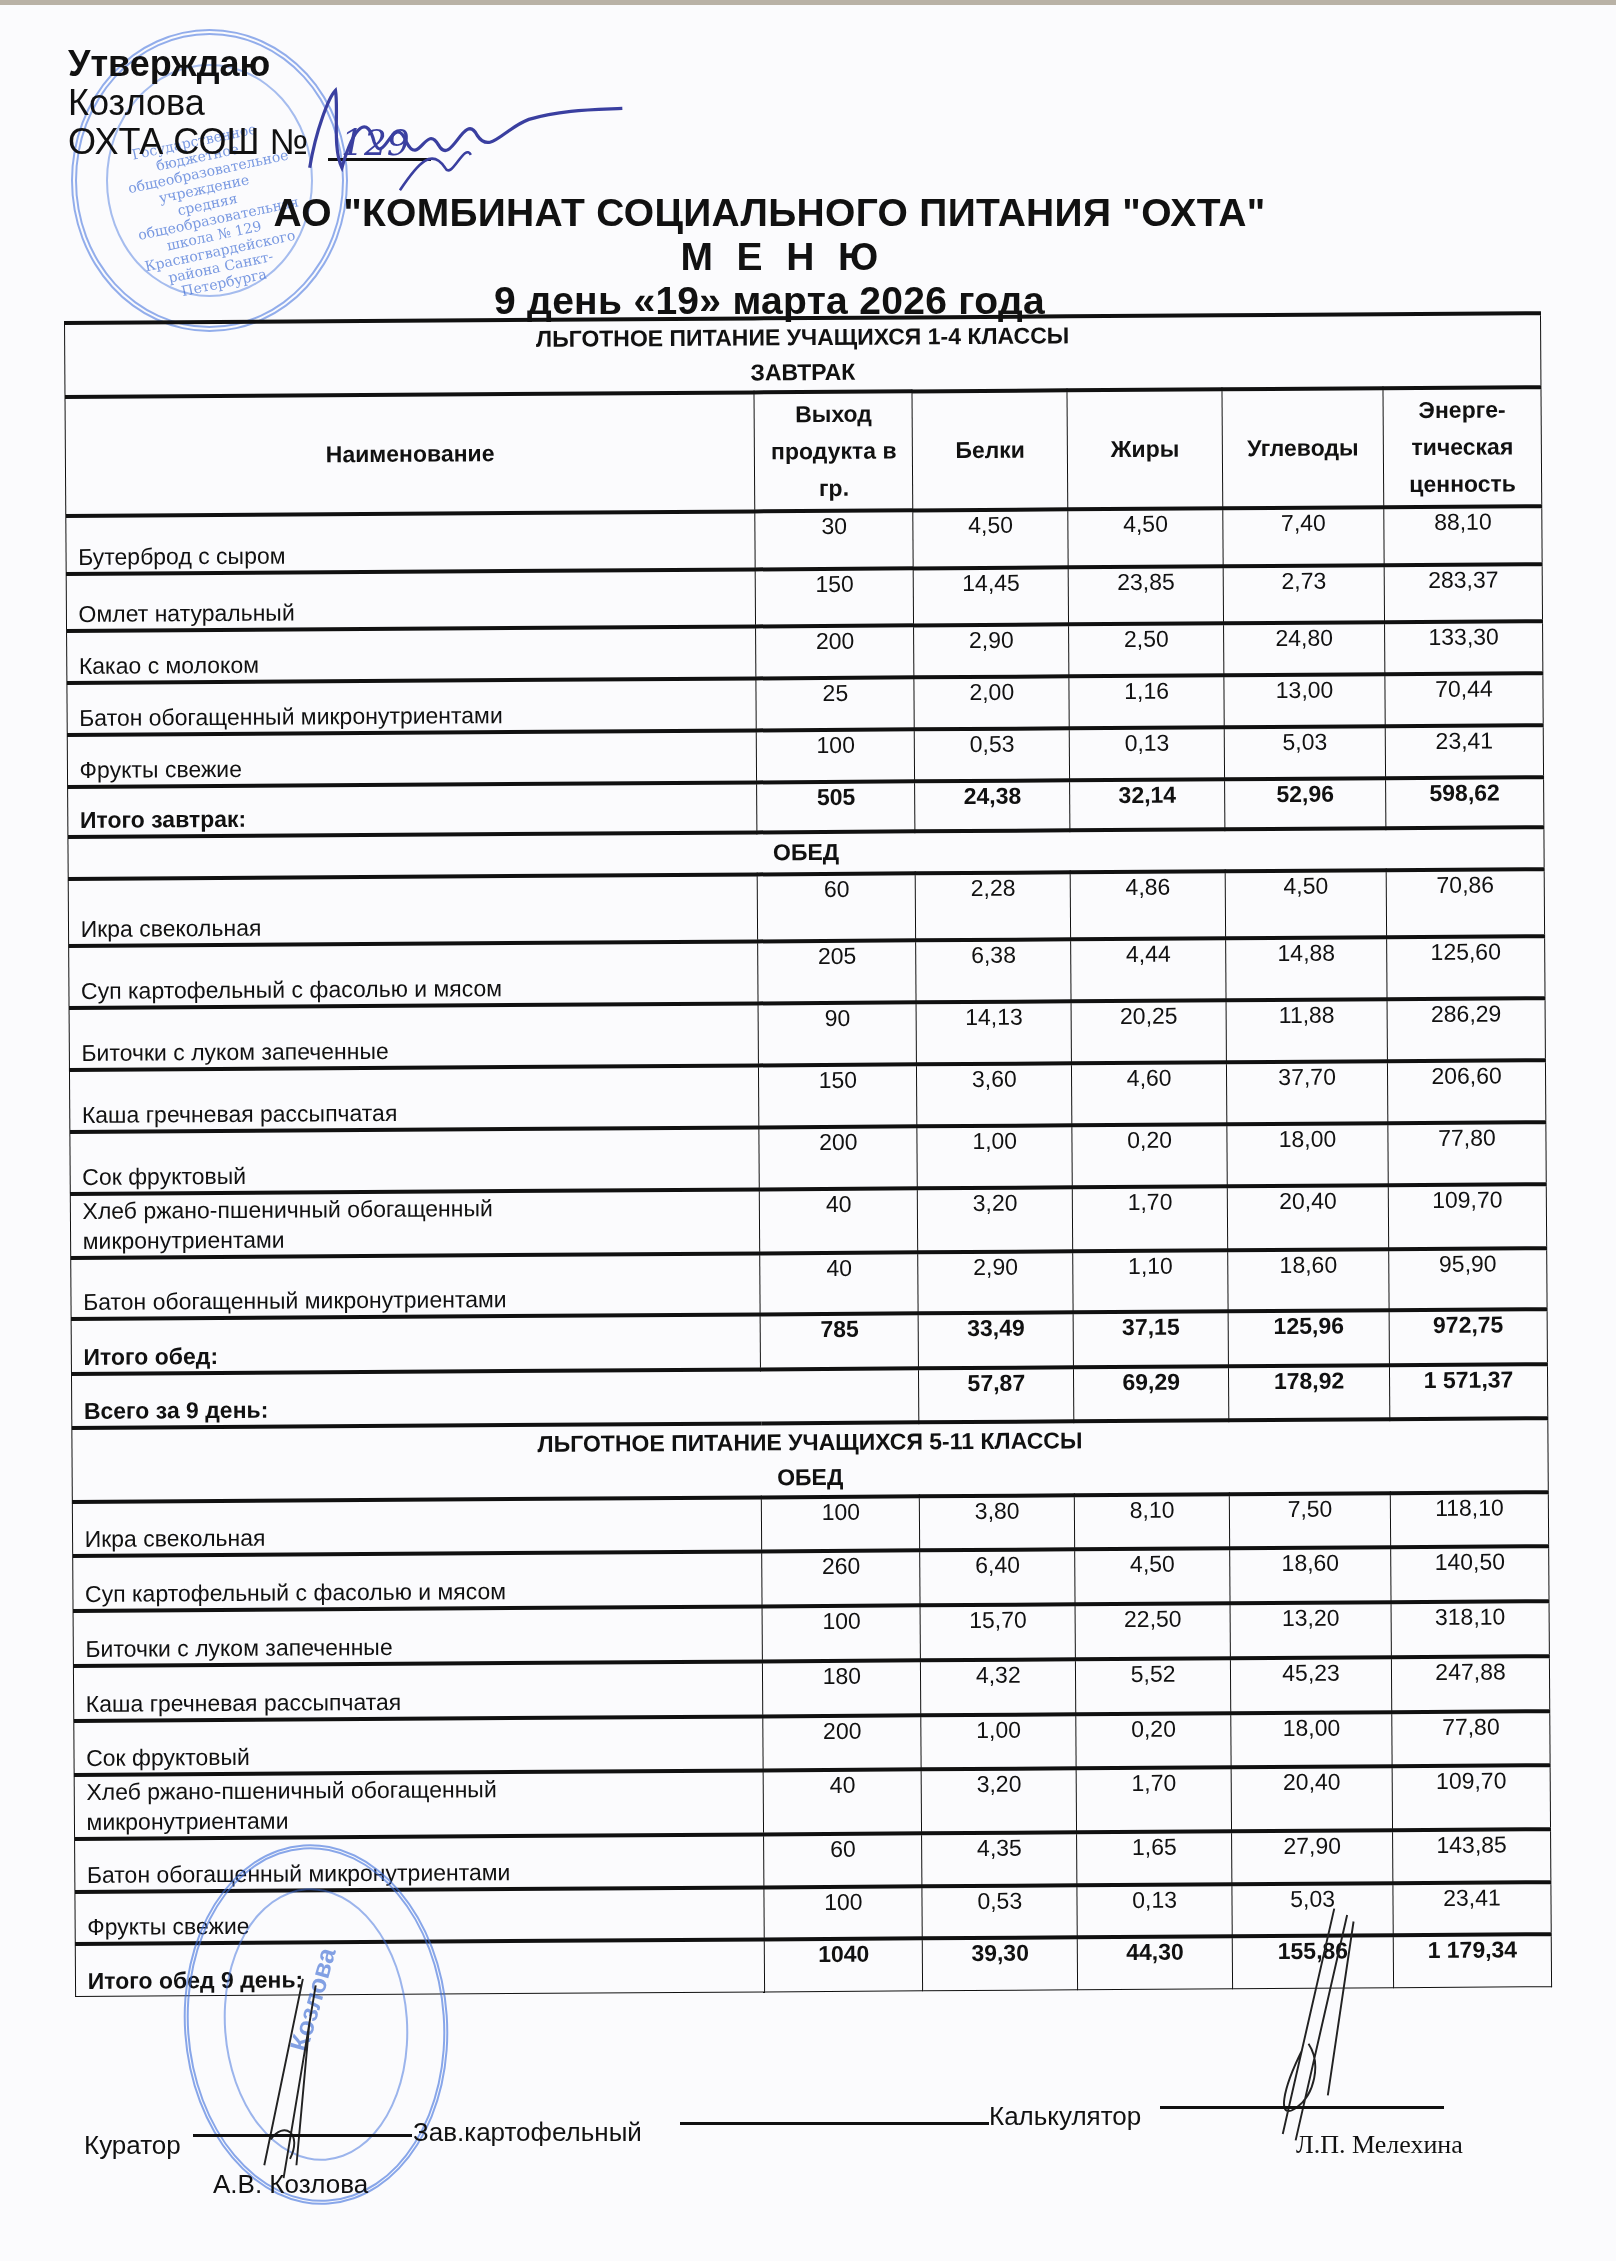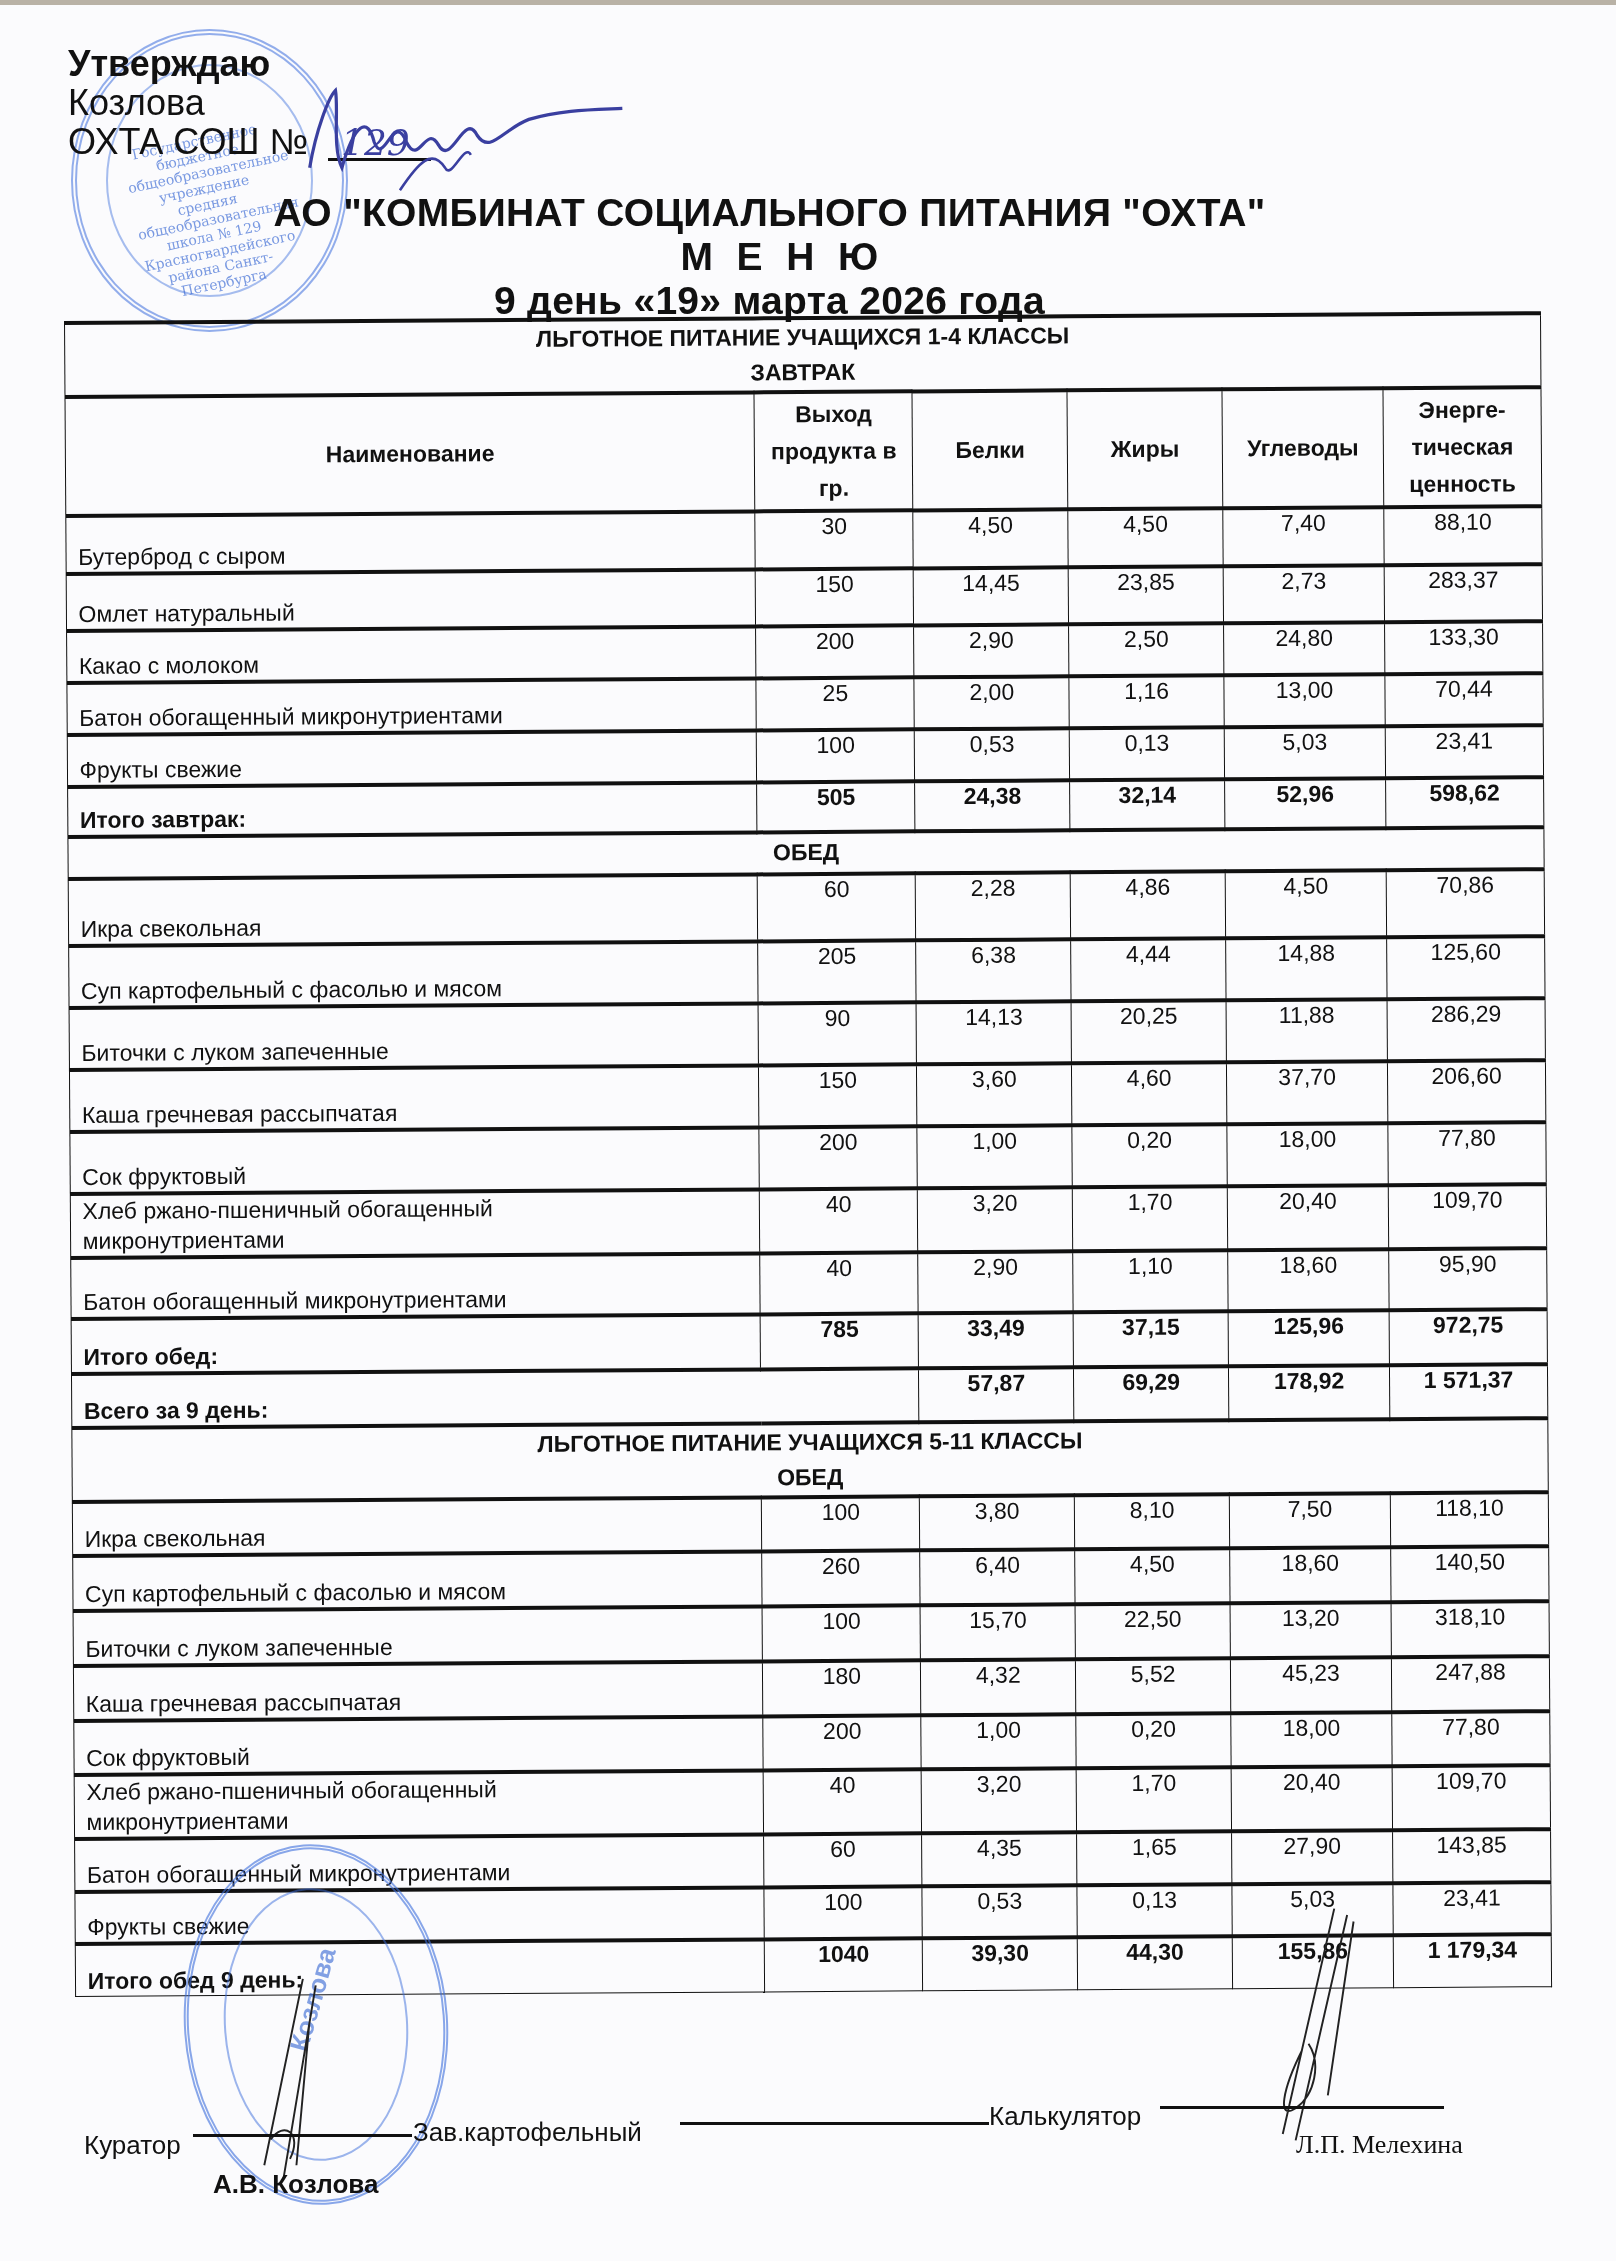--- a/index.html
+++ b/index.html
@@ -326,20 +326,20 @@
 <svg class="sig" style="left:245px;top:1972px;" width="90" height="213" viewBox="0 0 140 330">
   <path d="M90 10 L30 300 M110 20 L60 320 M100 80 L80 300 M40 260 C60 230 90 250 70 290" fill="none" stroke="#222" stroke-width="3"></path>
 </svg>
 <svg class="sig" style="left:1257px;top:1902px;" width="103" height="245" viewBox="0 0 160 380">
   <path d="M120 10 L40 360 M140 20 L60 370 M150 30 L110 300 M70 230 C40 290 30 340 60 320 C90 300 100 250 80 220" fill="none" stroke="#222" stroke-width="3"></path>
 </svg>
 
 <div class="footer">
   <span class="lbl" style="left:84px;top:42px;">Куратор</span>
   <span class="line" style="left:193px;top:46px;width:219px;"></span>
-  <span class="lbl" style="left:213px;top:81px;font-weight:bold;">А.В. Козлова</span>
+  <span class="lbl" style="left:213px;top:81px;">А.В. Козлова</span>
   <span class="lbl" style="left:413px;top:29px;">Зав.картофельный</span>
   <span class="line" style="left:680px;top:34px;width:309px;"></span>
   <span class="lbl" style="left:989px;top:13px;">Калькулятор</span>
   <span class="line" style="left:1160px;top:18px;width:284px;"></span>
   <span class="lbl" style="left:1296px;top:42px;font-family:Liberation Serif, serif;">Л.П. Мелехина</span>
 </div>
 
 
 </body></html>

